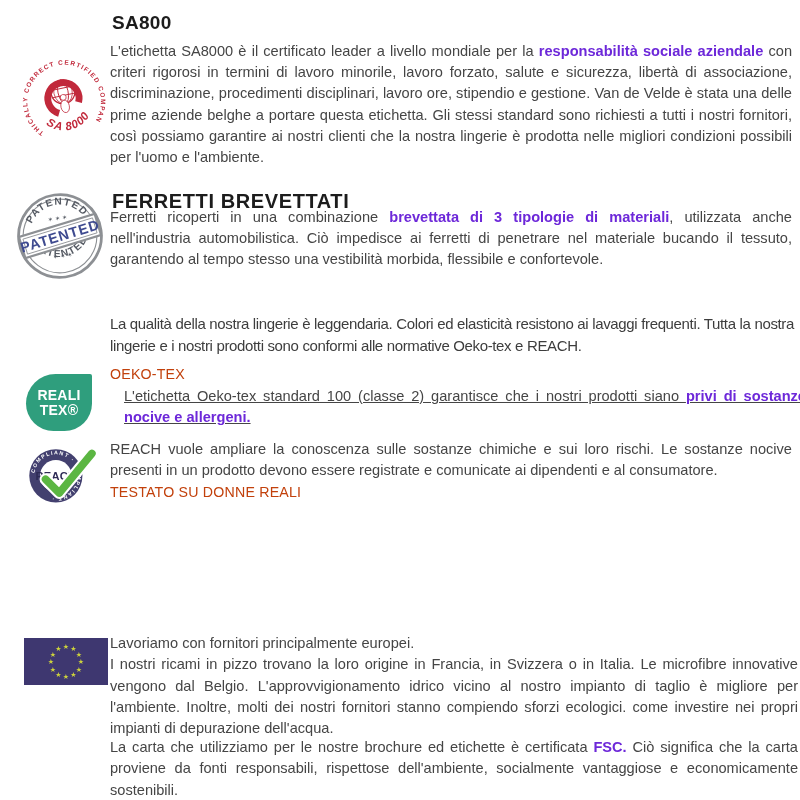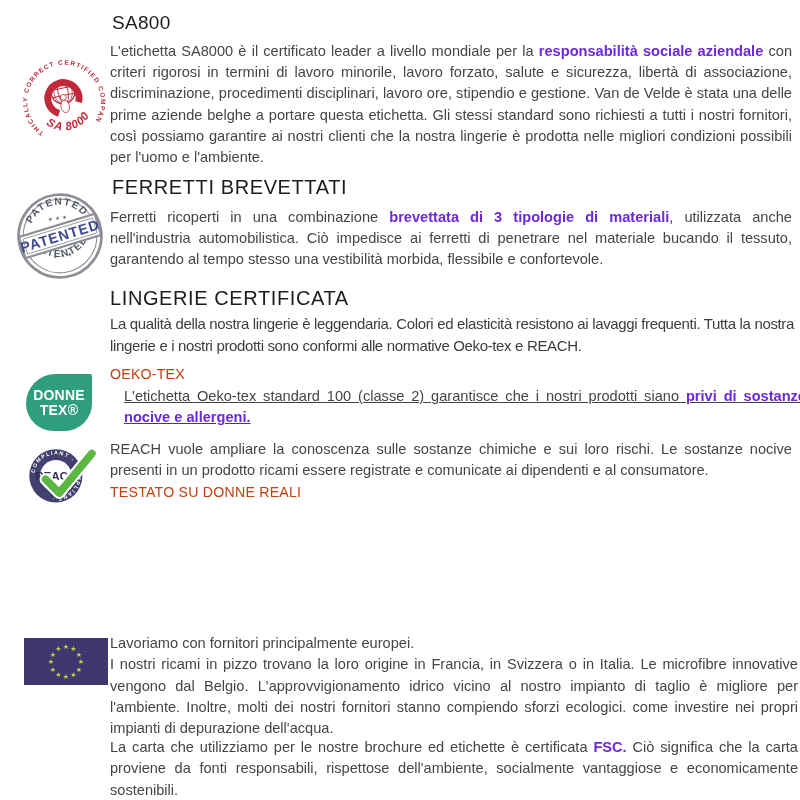--- a/index.html
+++ b/index.html
@@ -3,21 +3,21 @@
 <meta charset="utf-8">
 <style>
   html,body{margin:0;padding:0;}
   body{
     width:800px;height:800px;background:#ffffff;
     font-family:"Liberation Sans", sans-serif;
     color:#454545;overflow:hidden;
   }
   .page{position:relative;width:800px;height:800px;background:#fff;}
   .abs{position:absolute;}
-  h1,h2,h3{margin:0;font-weight:400;color:#1c1c1c;}
+  h1,h2,h3{margin:0;font-weight:700;color:#1c1c1c;}
   .h-main{font-size:19px;letter-spacing:.3px;}
   .h-big{font-size:20px;letter-spacing:.6px;}
   .sub-label{font-size:14.2px;font-weight:400;color:#c2410c;letter-spacing:.2px;}
   p{margin:0;text-align:justify;font-size:14.6px;line-height:21.2px;color:#454545;}
   p strong{color:#6d28d9;font-weight:700;}
   .cond{font-size:15px;letter-spacing:-0.35px;line-height:21.8px;color:#3d3d3d;}
   .tight{line-height:21.3px;}
   svg text{font-family:"Liberation Sans", sans-serif;}
   .oeko-badge{
     width:66px;height:57px;border-radius:30px 2px 28px 28px;
@@ -74,49 +74,48 @@
       </text>
       <text x="50" y="33" text-anchor="middle" font-size="7" fill="#565b64">✶ ✶ ✶</text>
       <text x="50" y="74" text-anchor="middle" font-size="7" fill="#565b64">✶ ✶ ✶</text>
       <g transform="rotate(-9 50 50)">
         <rect x="7" y="38" width="86" height="24" fill="#ffffff" stroke="#8d9094" stroke-width="2.4"></rect>
         <rect x="10.5" y="41.5" width="79" height="17" fill="none" stroke="#8d9094" stroke-width="0.9"></rect>
         <text x="50" y="55.5" text-anchor="middle" font-size="15.5" font-weight="700" fill="#3e4a8f" letter-spacing="1">PATENTED</text>
       </g>
     </svg>
   </div>
-  <h2 class="abs h-big" style="left:112px;top:176px;">FERRETTI BREVETTATI</h2>
+  <h2 class="abs h-big" style="left:112px;top:190px;">FERRETTI BREVETTATI</h2>
   <p class="abs" style="left:110px;top:207px;width:682px;"><span>Ferretti ricoperti in una combinazione </span><strong>brevettata di 3 tipologie di materiali</strong><span>, utilizzata anche nell'industria automobilistica. Ciò impedisce ai ferretti di penetrare nel materiale bucando il tessuto, garantendo al tempo stesso una vestibilità morbida, flessibile e confortevole.</span></p>
 
-  <h2 class="abs h-big" style="left:110px;top:287px;">LINGERIE CERTIFICATA</h2>
   <p class="abs cond" style="left:110px;top:313px;width:684px;"><span>La qualità della nostra lingerie è leggendaria. Colori ed elasticità resistono ai lavaggi frequenti. Tutta la nostra lingerie e i nostri prodotti sono conformi alle normative Oeko-tex e REACH.</span></p>
 
   <div class="abs oeko-badge" style="left:26px;top:374px;background:#2f9e7d;">
-    <span>DONNE</span>
+    <span>REALI</span>
     <span>TEX®</span>
   </div>
   <div class="abs sub-label" style="left:110px;top:366px;">OEKO-TEX</div>
   <p class="abs" style="left:124px;top:386px;width:682px;text-decoration:underline;"><span>L'etichetta Oeko-tex standard 100 (classe 2) garantisce che i nostri prodotti siano </span><strong>privi di sostanze nocive e allergeni.</strong></p>
 
   <div class="abs" style="left:18px;top:433px;width:86px;height:84px;">
     <svg width="86" height="84" viewBox="0 0 100 98">
       <defs>
         <path id="reachRing" d="M 19,50 A 25,25 0 1 1 69,50 A 25,25 0 1 1 19,50"></path>
       </defs>
       <circle cx="44" cy="50" r="31" fill="#43406f"></circle>
       <text font-size="6.2" font-weight="700" fill="#ffffff" letter-spacing="1.6">
         <textPath href="#reachRing" startOffset="2%">COMPLIANT · COMPLIANT ·</textPath>
       </text>
       <circle cx="44" cy="50" r="18.5" fill="#ffffff"></circle>
       <text x="44" y="54.5" text-anchor="middle" font-size="13" font-weight="700" fill="#2e2b55" letter-spacing="0.3">REACH</text>
       <path d="M 32,54 L 48,70 L 86,24" fill="none" stroke="#ffffff" stroke-width="14" stroke-linecap="round" stroke-linejoin="round"></path>
       <path d="M 32,54 L 48,70 L 86,24" fill="none" stroke="#5bb642" stroke-width="9" stroke-linecap="round" stroke-linejoin="round"></path>
     </svg>
   </div>
-  <p class="abs" style="left:110px;top:439px;width:682px;"><span>REACH vuole ampliare la conoscenza sulle sostanze chimiche e sui loro rischi. Le sostanze nocive presenti in un prodotto ricami essere registrate e comunicate ai dipendenti e al consumatore.</span></p>
+  <p class="abs" style="left:110px;top:439px;width:682px;"><span>REACH vuole ampliare la conoscenza sulle sostanze chimiche e sui loro rischi. Le sostanze nocive presenti in un prodotto devono essere registrate e comunicate ai dipendenti e al consumatore.</span></p>
 
   <div class="abs sub-label" style="left:110px;top:484px;">TESTATO SU DONNE REALI</div>
 
   <div class="abs" style="left:24px;top:638px;width:84px;height:47px;">
     <svg width="84" height="47" viewBox="0 0 84 47">
       <rect x="0" y="0" width="84" height="47" fill="#3e3770"></rect>
       <g>
           <text x="42.0" y="11.1" text-anchor="middle" font-size="7" fill="#ccd23c">★</text>
           <text x="49.5" y="13.1" text-anchor="middle" font-size="7" fill="#ccd23c">★</text>
           <text x="55.0" y="18.6" text-anchor="middle" font-size="7" fill="#ccd23c">★</text>

